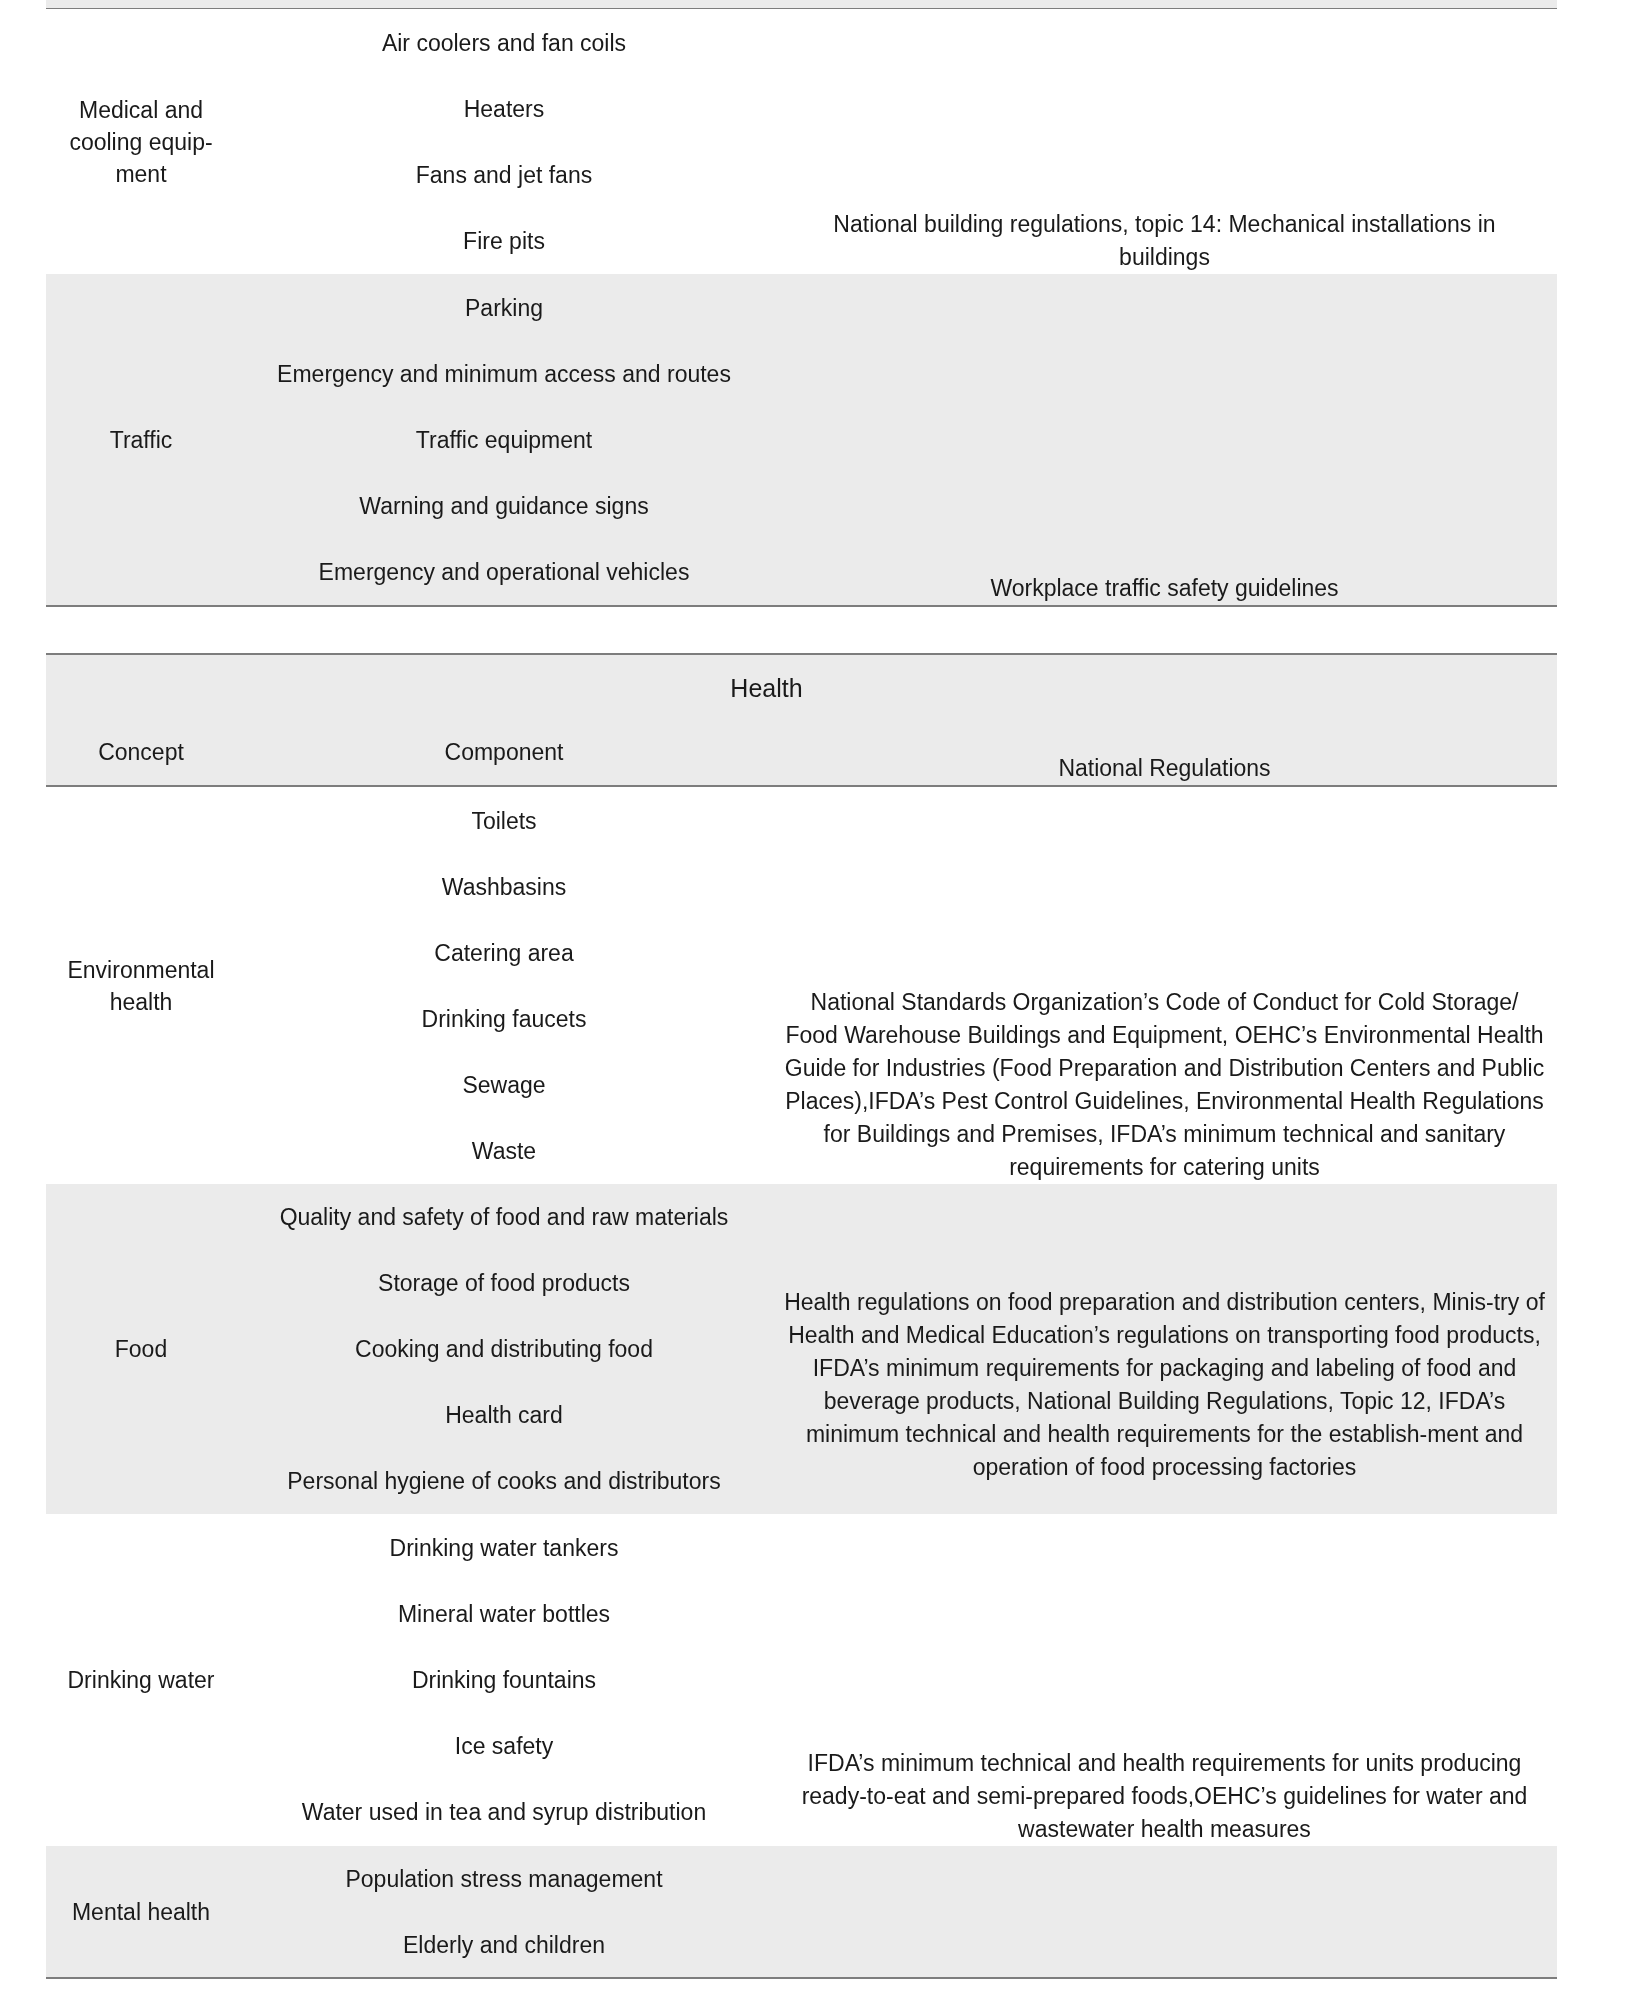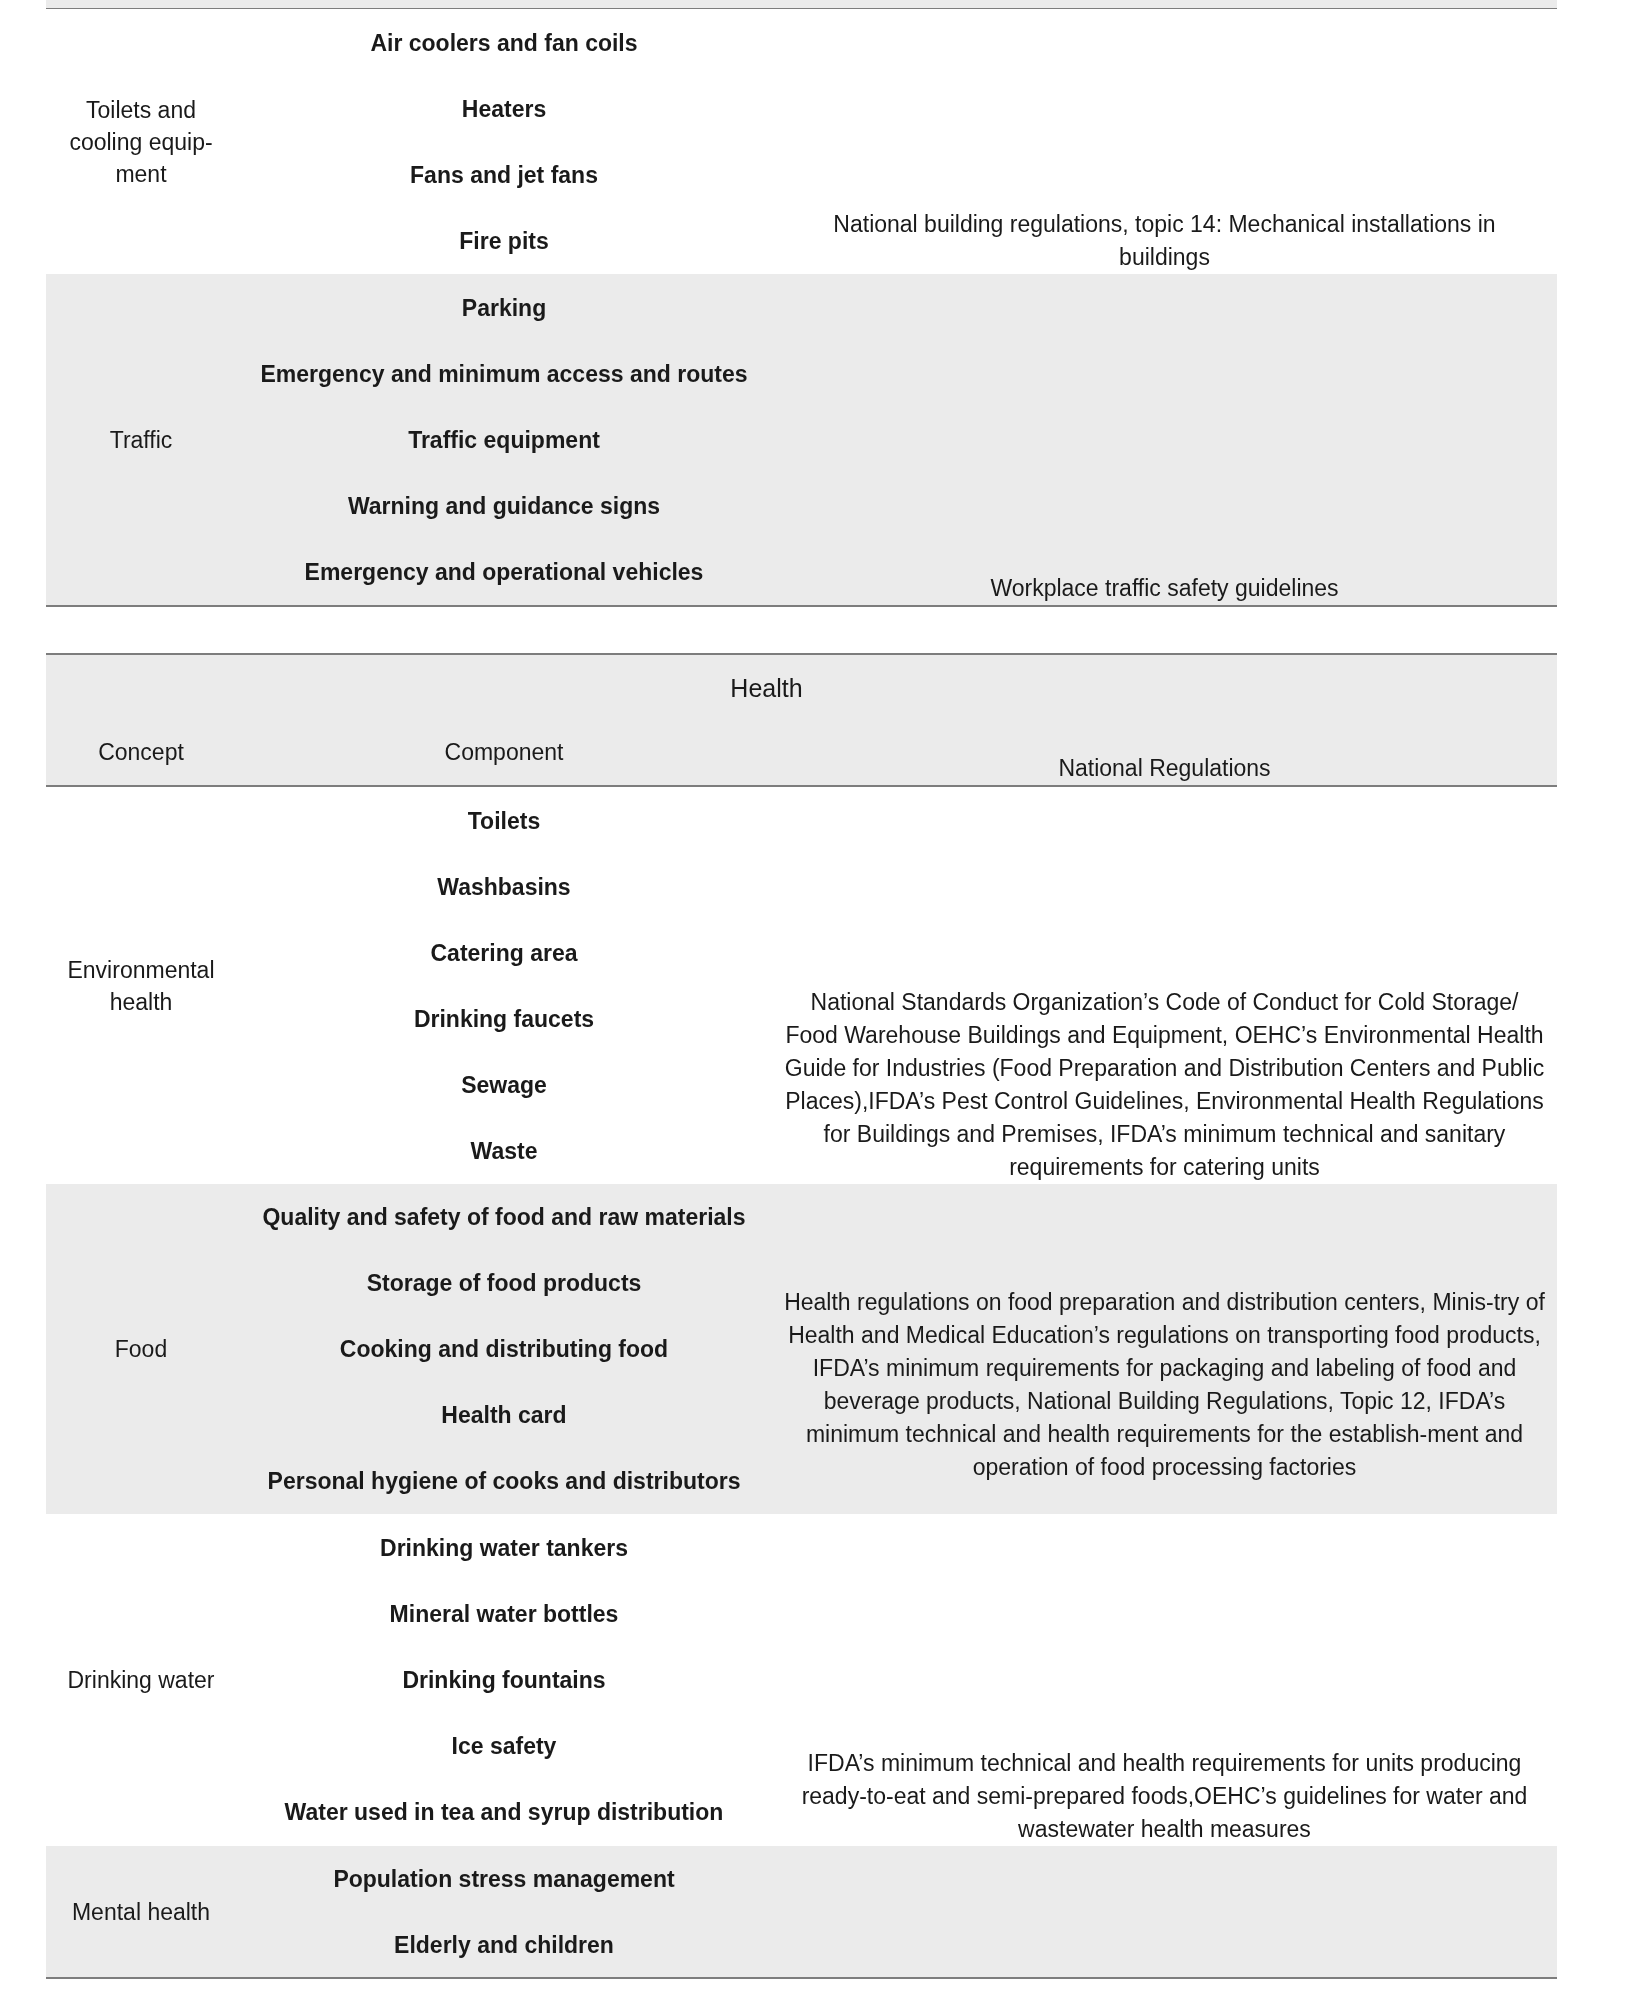--- a/index.html
+++ b/index.html
@@ -8,36 +8,36 @@
   .tbl { position: absolute; left: 46px; width: 1511px; }
   .row { position: absolute; left: 0; width: 1511px; display: flex; }
   .gray { background: #ebebeb; }
   .white { background: #ffffff; }
   .border-top { border-top: 2px solid #7d7d7d; }
   .border-bottom { border-bottom: 2px solid #7d7d7d; }
   .cell { display: flex; flex-direction: column; justify-content: center; align-items: center; text-align: center; box-sizing: border-box; }
   .c-concept { width: 190px; font-size: 23px; line-height: 32px; padding: 0 8px; }
   .c-comp { width: 536px; font-size: 23px; }
   .c-reg { width: 785px; font-size: 23px; line-height: 33px; padding: 0 10px; justify-content: flex-end; }
-  .comp-item { height: 66px; line-height: 66px; white-space: nowrap; font-weight: bold; }
+  .comp-item { height: 66px; line-height: 66px; white-space: nowrap; }
   .hdr { font-size: 23px; }
   .title-cell { width: 1441px; font-size: 25px; }
 </style>
 </head>
 <body>
 
 <div class="tbl" style="top:0; height:8px;">
   <div class="row gray border-bottom" style="top:0; height:8px;"></div>
 </div>
 
 <div class="tbl" style="top:9px;">
 
   <div class="row white" style="top:0; height:265px;">
     <div class="cell c-concept">
-      <span>Toilets and</span>
+      <span>Medical and</span>
       <span>cooling equip-</span>
       <span>ment</span>
     </div>
     <div class="cell c-comp">
       <div class="comp-item">Air coolers and fan coils</div>
       <div class="comp-item">Heaters</div>
       <div class="comp-item">Fans and jet fans</div>
       <div class="comp-item">Fire pits</div>
     </div>
     <div class="cell c-reg" style="padding:0 60px;">

